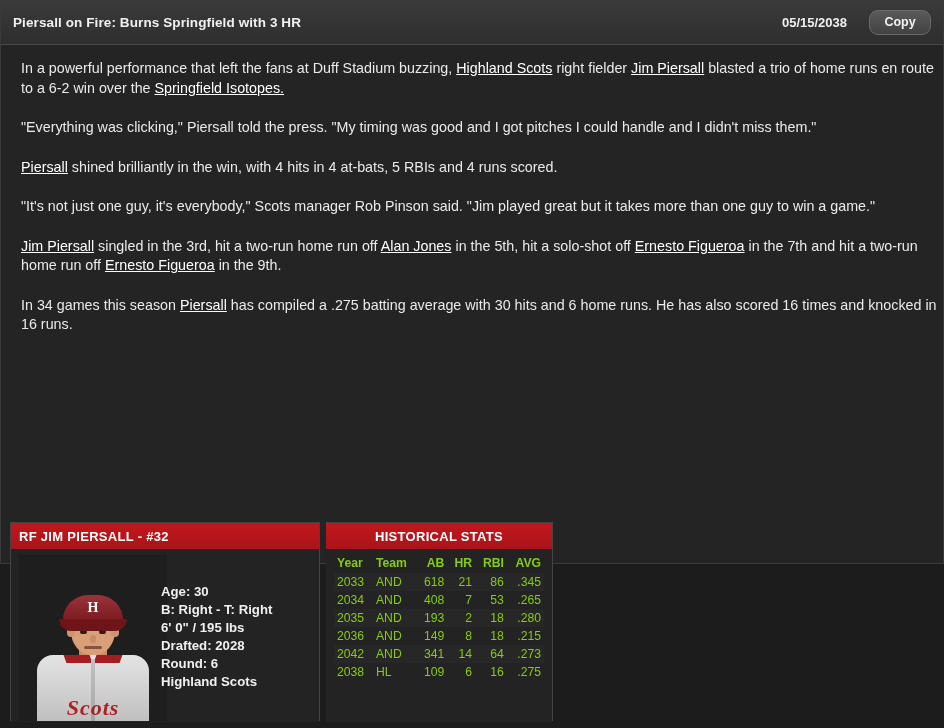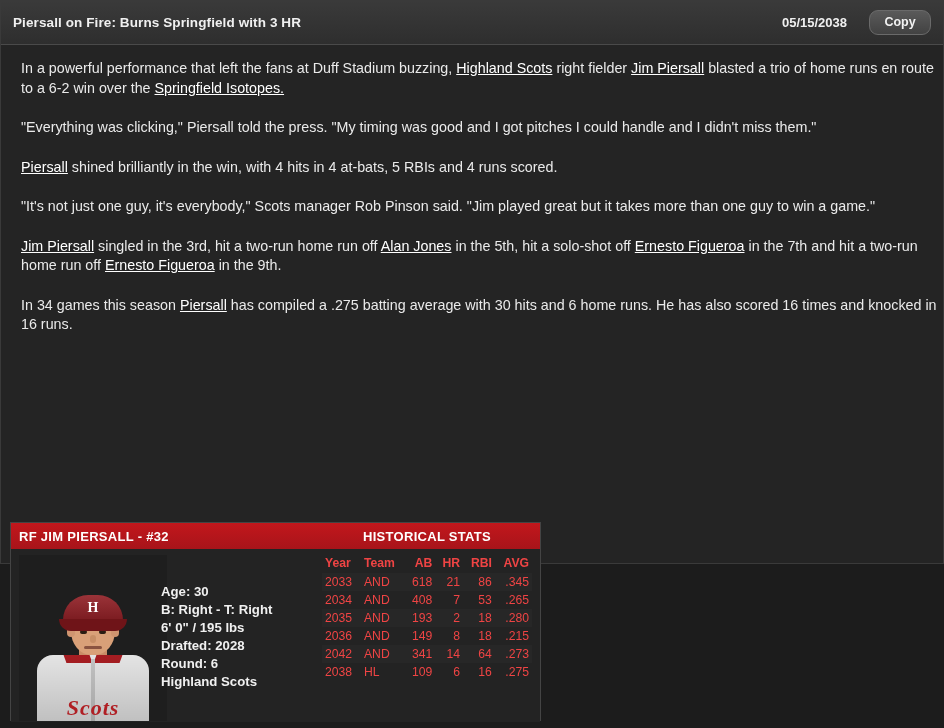--- a/index.html
+++ b/index.html
@@ -133,21 +133,21 @@
     font-size: 13.2px;
     line-height: 18px;
     color: #f0f0f0;
     font-weight: bold;
   }
   .bio div { white-space: nowrap; }
 
   
   .stats-panel {
     position: absolute;
-    left: 304px;
+    left: 316px;
     top: 0;
     width: 227px;
     height: 199px;
     background: #1a1a1a;
     border: 1px solid #444;
     border-left: none;
     box-sizing: border-box;
   }
   .stats-header {
     height: 26px;
@@ -164,21 +164,21 @@
   .stats-body {
     height: 173px;
     background: #232323;
     padding: 6px 8px 0 8px;
     box-sizing: border-box;
   }
   table.stats {
     border-collapse: collapse;
     width: 100%;
     font-size: 12.2px;
-    color: #ef4444;
+    color: #84cc16;
   }
   table.stats th {
     font-weight: bold;
     padding: 1px 3px 3px 3px;
     text-align: right;
     white-space: nowrap;
   }
   table.stats td {
     padding: 2px 3px;
     text-align: right;

